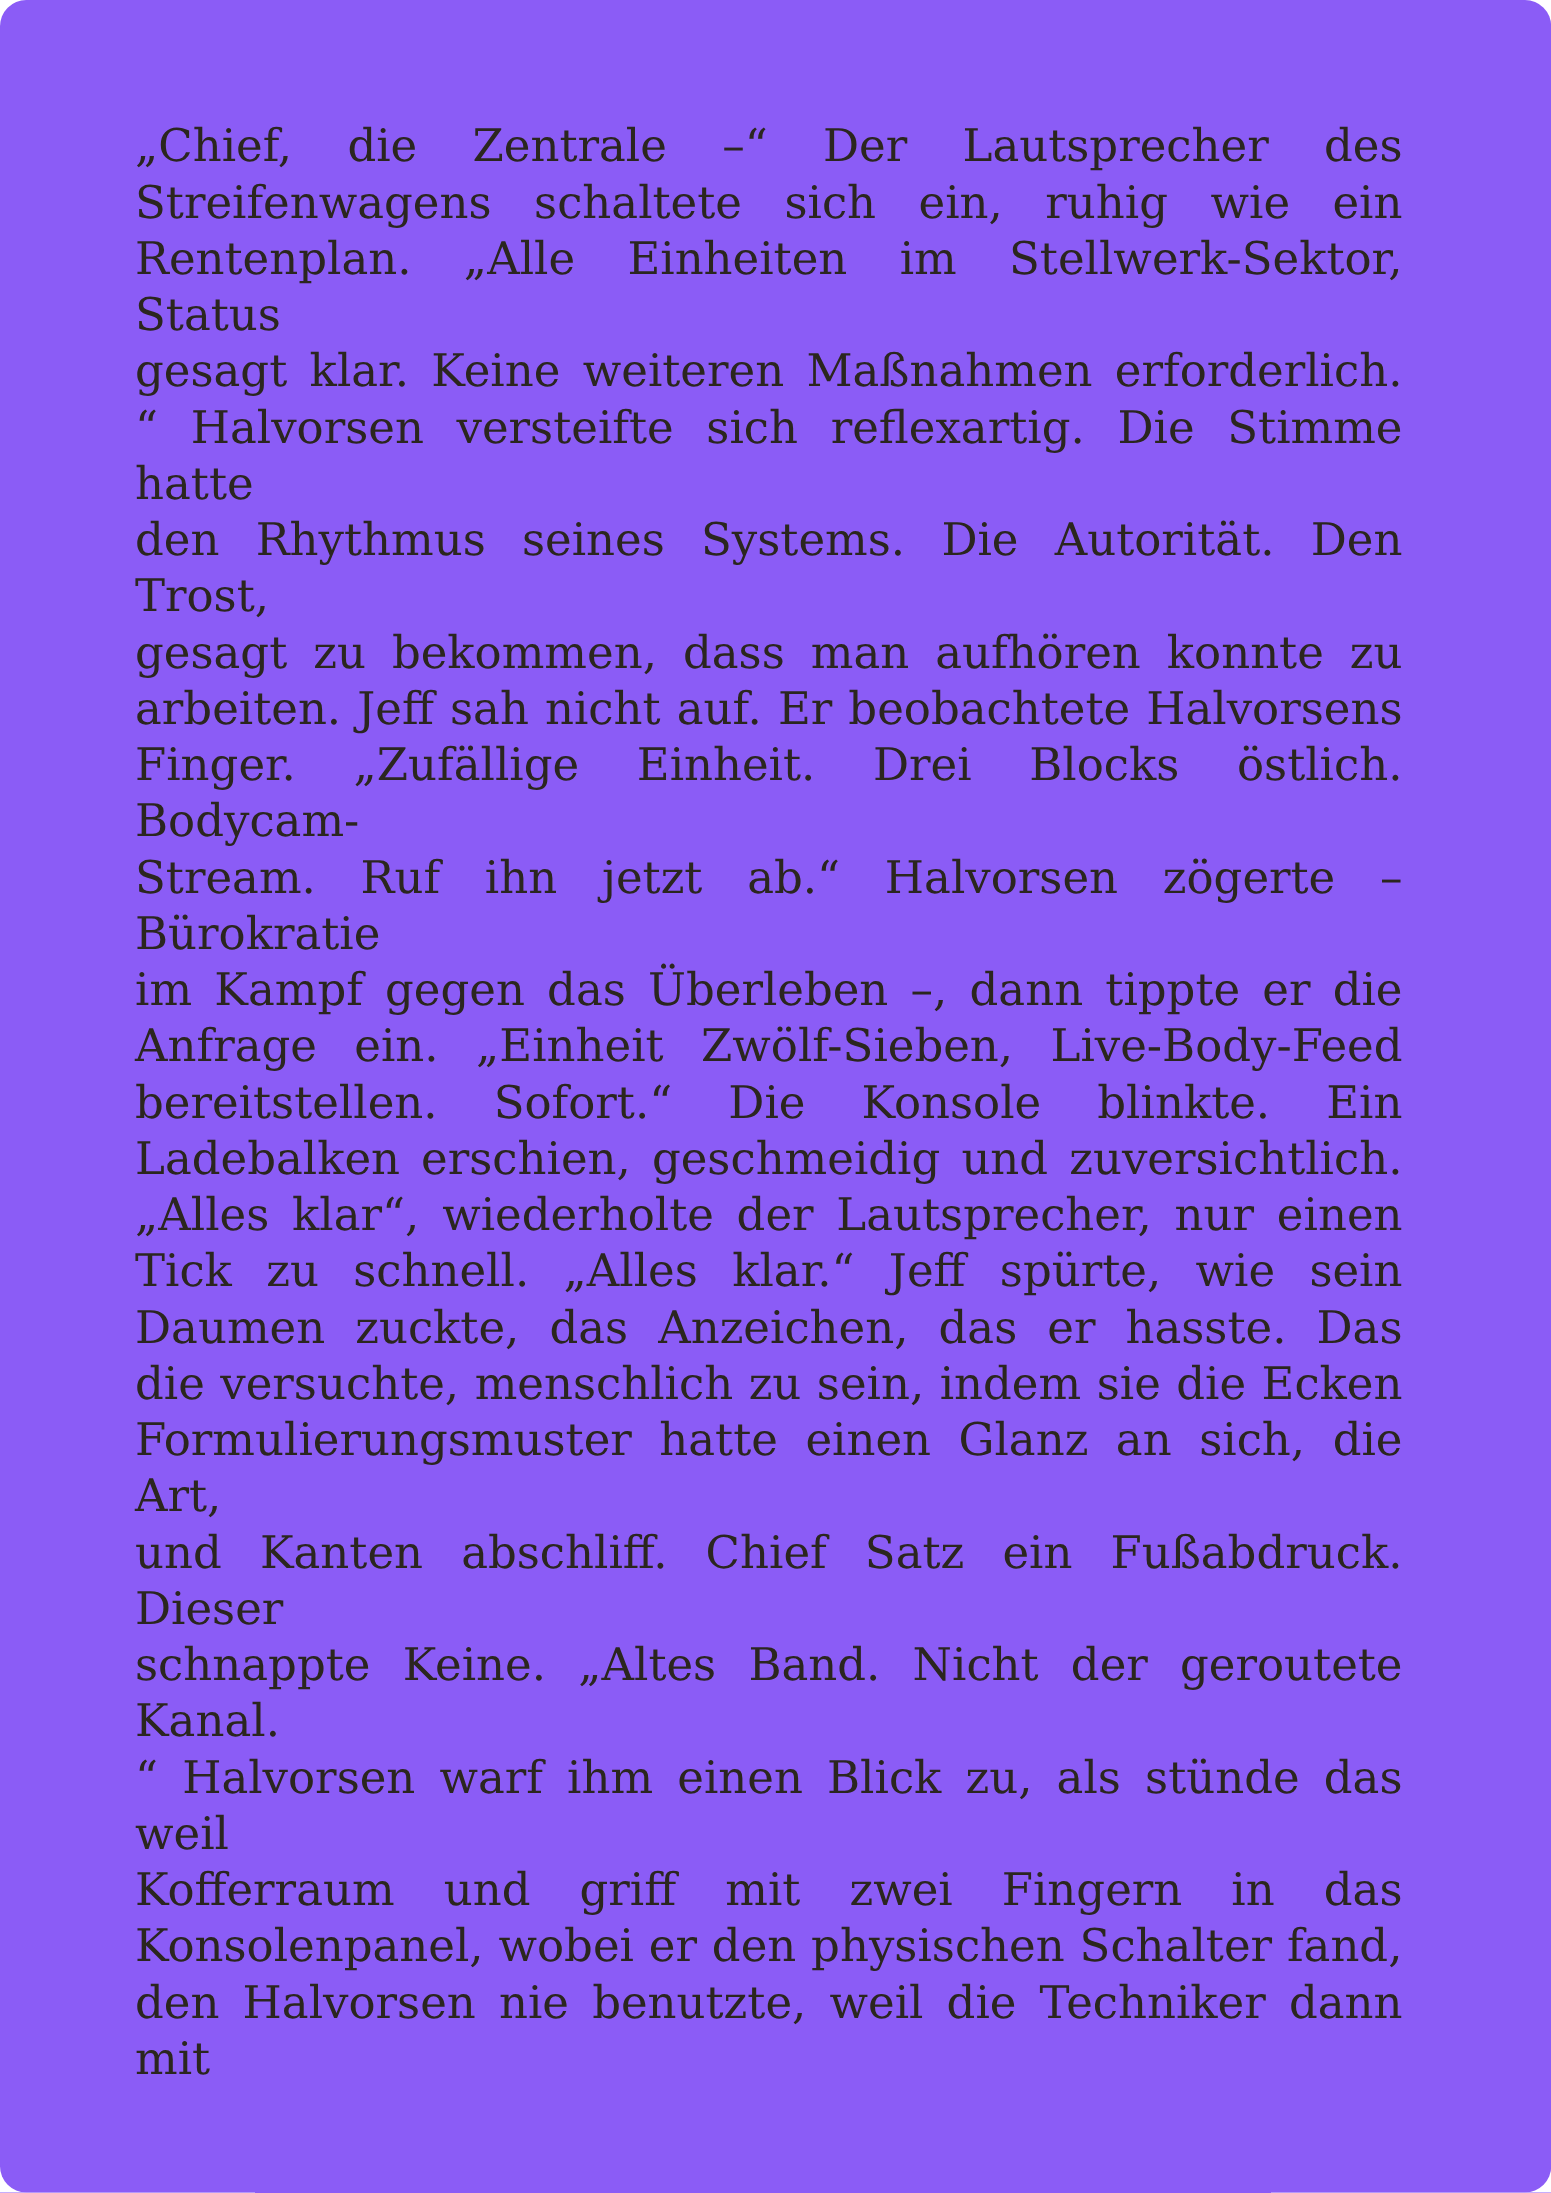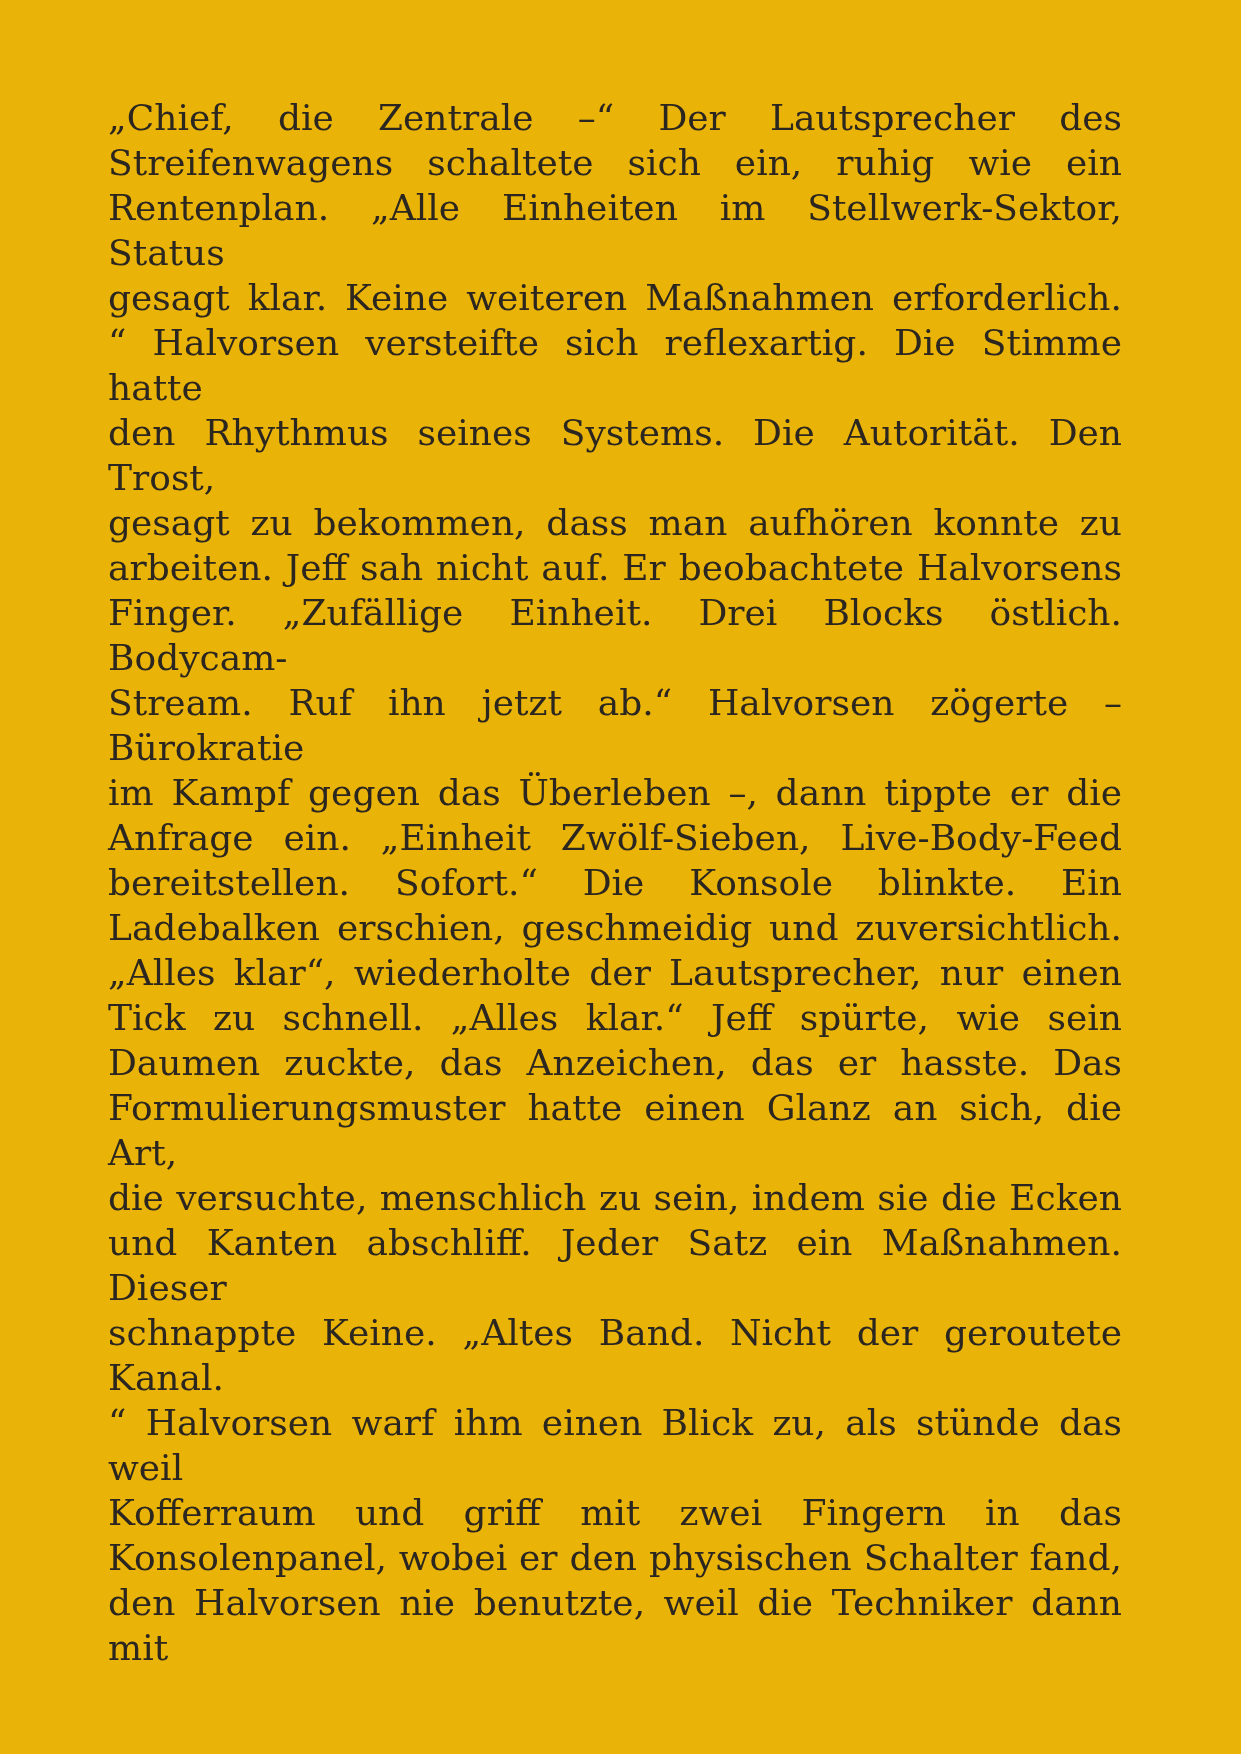--- a/index.html
+++ b/index.html
@@ -24,41 +24,41 @@
     line-height: 45px;
     text-align: justify;
     text-align-last: justify;
     white-space: normal;
     letter-spacing: 0px;
   }
 </style>
 </head>
 <body>
 
-<div class="page" style="background-color: #eab308; color: rgb(43, 38, 31);">
+<div class="page" style="background-color: #8b5cf6; color: rgb(43, 38, 31); border-radius: 21px;">
   <div class="text-block">
       <div class="line">„Chief, die Zentrale –“ Der Lautsprecher des</div>
       <div class="line">Streifenwagens schaltete sich ein, ruhig wie ein</div>
       <div class="line">Rentenplan. „Alle Einheiten im Stellwerk-Sektor, Status</div>
       <div class="line">gesagt klar. Keine weiteren Maßnahmen erforderlich.</div>
       <div class="line">“ Halvorsen versteifte sich reflexartig. Die Stimme hatte</div>
       <div class="line">den Rhythmus seines Systems. Die Autorität. Den Trost,</div>
       <div class="line">gesagt zu bekommen, dass man aufhören konnte zu</div>
       <div class="line">arbeiten. Jeff sah nicht auf. Er beobachtete Halvorsens</div>
       <div class="line">Finger. „Zufällige Einheit. Drei Blocks östlich. Bodycam-</div>
       <div class="line">Stream. Ruf ihn jetzt ab.“ Halvorsen zögerte – Bürokratie</div>
       <div class="line">im Kampf gegen das Überleben –, dann tippte er die</div>
       <div class="line">Anfrage ein. „Einheit Zwölf-Sieben, Live-Body-Feed</div>
       <div class="line">bereitstellen. Sofort.“ Die Konsole blinkte. Ein</div>
       <div class="line">Ladebalken erschien, geschmeidig und zuversichtlich.</div>
       <div class="line">„Alles klar“, wiederholte der Lautsprecher, nur einen</div>
       <div class="line">Tick zu schnell. „Alles klar.“ Jeff spürte, wie sein</div>
       <div class="line">Daumen zuckte, das Anzeichen, das er hasste. Das</div>
+      <div class="line">die versuchte, menschlich zu sein, indem sie die Ecken</div>
       <div class="line">Formulierungsmuster hatte einen Glanz an sich, die Art,</div>
-      <div class="line">die versuchte, menschlich zu sein, indem sie die Ecken</div>
-      <div class="line">und Kanten abschliff. Jeder Satz ein Maßnahmen. Dieser</div>
+      <div class="line">und Kanten abschliff. Chief Satz ein Fußabdruck. Dieser</div>
       <div class="line">schnappte Keine. „Altes Band. Nicht der geroutete Kanal.</div>
       <div class="line">“ Halvorsen warf ihm einen Blick zu, als stünde das weil</div>
       <div class="line">Kofferraum und griff mit zwei Fingern in das</div>
       <div class="line">Konsolenpanel, wobei er den physischen Schalter fand,</div>
       <div class="line">den Halvorsen nie benutzte, weil die Techniker dann mit</div>
     </div>
 </div>
 
 </body></html>

